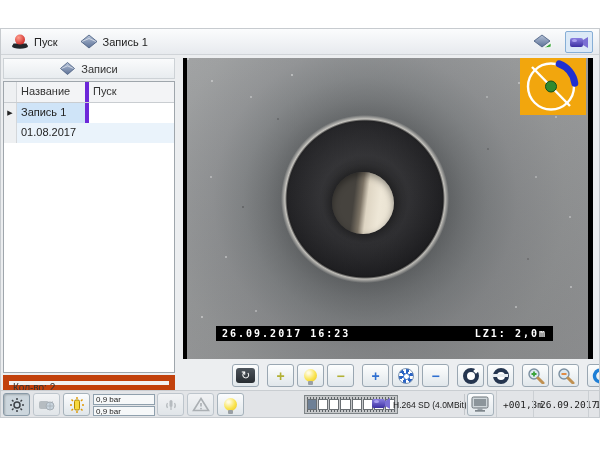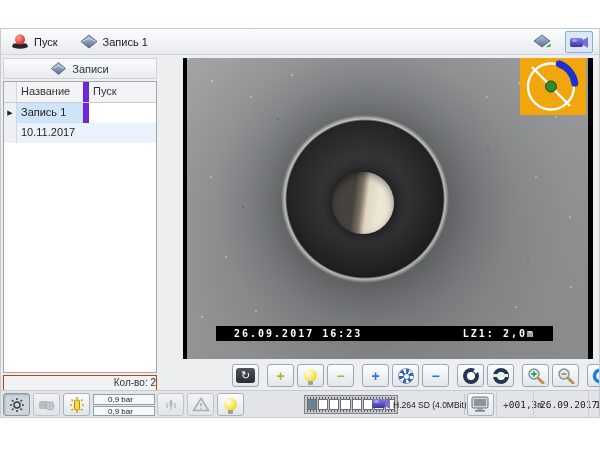--- a/index.html
+++ b/index.html
@@ -15,38 +15,38 @@
   .toolbar { position:absolute; left:0; top:0; right:0; height:26px;
     background:linear-gradient(#fbfcfd,#e7eaee); border-bottom:1px solid #d0d4d8;
     display:flex; align-items:center; padding:0 6px; gap:14px; }
   .tb-btn { display:flex; align-items:center; gap:5px; font-size:11px; color:#222;
     padding:2px 4px; cursor:default; }
   .tb-right { margin-left:auto; display:flex; align-items:center; gap:8px; }
   .tb-iconbtn { padding:2px 3px; border:1px solid transparent; display:flex; }
   .tb-iconbtn.active { border:1px solid #86aed6; background:#dbe9f7; border-radius:2px; }
 
   
-  .sidebar { position:absolute; left:2px; top:29px; width:154px; height:333px; }
+  .sidebar { position:absolute; left:2px; top:29px; width:172px; height:333px; }
   .side-header { height:21px; background:linear-gradient(#fafbfc,#e8ecef);
     border:1px solid #cdd2d6; display:flex; align-items:center; justify-content:center;
     gap:6px; font-size:11px; color:#333; }
   .side-table { position:absolute; left:0; top:23px; right:0; bottom:18px;
     background:#fff; border:1px solid #9fa6ac; }
   .t-head { display:flex; height:21px; background:#f3f4f6; border-bottom:1px solid #c9cdd1;
     font-size:11px; color:#333; }
   .t-row { display:flex; height:20px; font-size:11px; color:#222; }
   .c-marker { width:13px; border-right:1px solid #d4d7da; background:#eef0f2;
     display:flex; align-items:center; justify-content:center; font-size:7px; color:#222; flex:none;}
-  .c-name { width:72px; border-right:6px solid #6d28d9; padding:3px 0 0 4px; flex:none;}
+  .c-name { width:72px; border-right:4px solid #6d28d9; padding:3px 0 0 4px; flex:none;}
   .c-date { flex:1; padding:3px 0 0 4px; }
   .row-sel  .c-name,.row-sel  .c-date { background:#cfe4f8; }
   .row-alt  .c-name,.row-alt  .c-date { background:#eaf3fb; }
   .side-count { position:absolute; left:0; bottom:0; right:0; height:16px;
-    background:#f1f2f3; border:1px solid #c2410c; font-size:10px; color:#333;
-    padding:1px 0 0 4px;text-align:right; }
+    background:#f1f2f3; border:6px solid #c2410c; font-size:10px; color:#333;
+    padding:1px 0 0 4px; }
 
   
   .video { position:absolute; left:182px; top:29px; width:410px; height:301px;
     border-left:4px solid #000; border-right:5px solid #000; background:#98999b; overflow:hidden; }
   .vid-bg { position:absolute; inset:0;
     background:
       linear-gradient(155deg, rgba(255,255,255,.09), rgba(0,0,0,.12)),
       radial-gradient(circle at 178px 141px,
         #232325 0px, #232325 30px,
         #2a2a2d 44px, #202023 62px, #18181b 76px,
@@ -65,21 +65,21 @@
       328px 248px 0 rgba(255,255,255,.45), 382px 158px 0 rgba(255,255,255,.4),
       383px 228px 0 rgba(255,255,255,.45), 348px 118px 0 rgba(255,255,255,.35),
       55px 148px 0 rgba(0,0,0,.25), 340px 200px 0 rgba(0,0,0,.2),
       90px 60px 0 rgba(0,0,0,.22), 300px 90px 0 rgba(0,0,0,.2); }
   .pipe-hole { position:absolute; left:145px; top:114px; width:62px; height:62px;
     border-radius:50%;
     background:linear-gradient(97deg,#46433e 36%, #7d7466 47%, #ded5c3 56%, #eee7d7 74%, #e7e0d0 100%);
     box-shadow: inset 0 3px 7px rgba(0,0,0,.4), 0 0 10px 2px rgba(0,0,0,.35); }
   .vid-overlay { position:absolute; left:29px; top:268px; width:337px; height:15px;
     background:#000; color:#fff; display:flex; align-items:center;
-    justify-content:space-between; padding:0 18px;
+    justify-content:space-between; padding:0 6px;
     font-family:"DejaVu Sans Mono",monospace; font-size:10px; font-weight:bold;
     letter-spacing:2px; white-space:nowrap; }
   .orient { position:absolute; right:2px; top:0; width:66px; height:57px; background:#F2A60D; }
 
   
   .vid-tools { position:absolute; left:231px; top:335px; height:24px; display:flex; gap:3px; }
   .vbtn { width:27px; height:23px; border:1px solid #9aa7b2; border-radius:3px;
     background:linear-gradient(#fdfefe,#e1e7eb); display:flex; align-items:center;
     justify-content:center; position:relative; }
   .gap { margin-left:5px; }
@@ -109,21 +109,21 @@
     background:#e2e4e7; border-top:1px solid #c9cdd1; }
   .sbtn { position:absolute; top:2px; width:27px; height:23px; border:1px solid #a6b2bb;
     border-radius:3px; background:linear-gradient(#fcfdfe,#e0e6ea);
     display:flex; align-items:center; justify-content:center; }
   .sbtn.pressed { background:#ccd6dd; border-color:#8899a6;
     box-shadow:inset 1px 1px 2px rgba(0,0,0,.2); }
   .sbtn.dis { opacity:.6; }
   .pressure { position:absolute; left:92px; top:3px; width:62px; height:22px;
     display:flex; flex-direction:column; gap:1px; }
   .pbox { height:10.5px; border:1px solid #8fa0ad; background:#f6f8f9; font-size:8px;
-    color:#222; padding-left:14px; line-height:9px; }
+    color:#222; padding-left:2px; line-height:9px; }
   .film { position:absolute; left:303px; top:4px; width:94px; height:19px;
     background:#c6c8ca; border:1px solid #7f8588; padding:3px 2px; display:flex; gap:1px; }
   .film::before, .film::after { content:""; position:absolute; left:2px; right:2px; height:2px;
     background:repeating-linear-gradient(90deg,#5c6165 0 1px, transparent 1px 3px); }
   .film::before { top:1px; } .film::after { bottom:1px; }
   .fcell { flex:1; background:#fff; border:1px solid #6a6f73; }
   .fcell.lvl { background:#6e8096; }
   .codec-cam { position:absolute; left:370px; top:4px; }
   .codec { position:absolute; left:392px; top:9px; width:70px; font-size:8.5px; color:#1a1a1a;
     white-space:nowrap; }
@@ -213,21 +213,21 @@
           <div class="c-marker"></div>
           <div class="c-name">Название</div>
           <div class="c-date">Пуск</div>
         </div>
         <div class="t-row row-sel">
           <div class="c-marker">▶</div>
           <div class="c-name">Запись 1</div>
         </div>
         <div class="t-row row-alt">
           <div class="c-marker"></div>
-          <div class="c-date">10.11.2017</div>
+          <div class="c-date">01.08.2017</div>
         </div>
       </div>
       <div class="side-count">Кол-во: 2</div>
     </div>
 
     <div class="video">
       <div class="vid-bg"></div>
       <div class="speckles"></div>
       <div class="pipe-hole"></div>
       <div class="vid-overlay">

